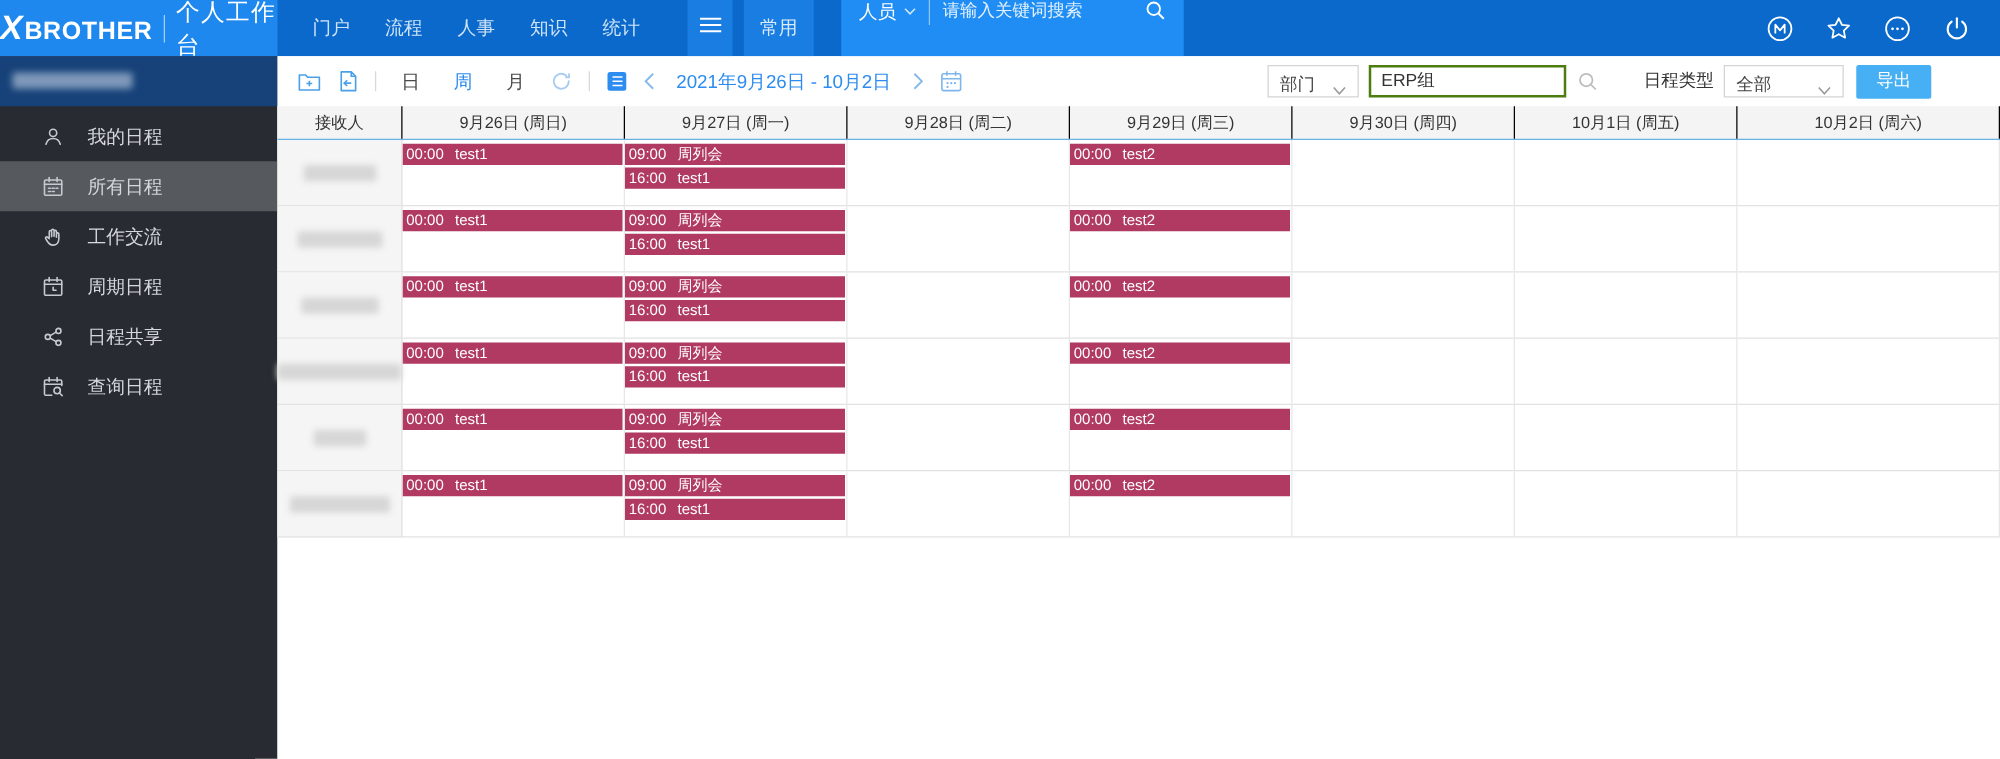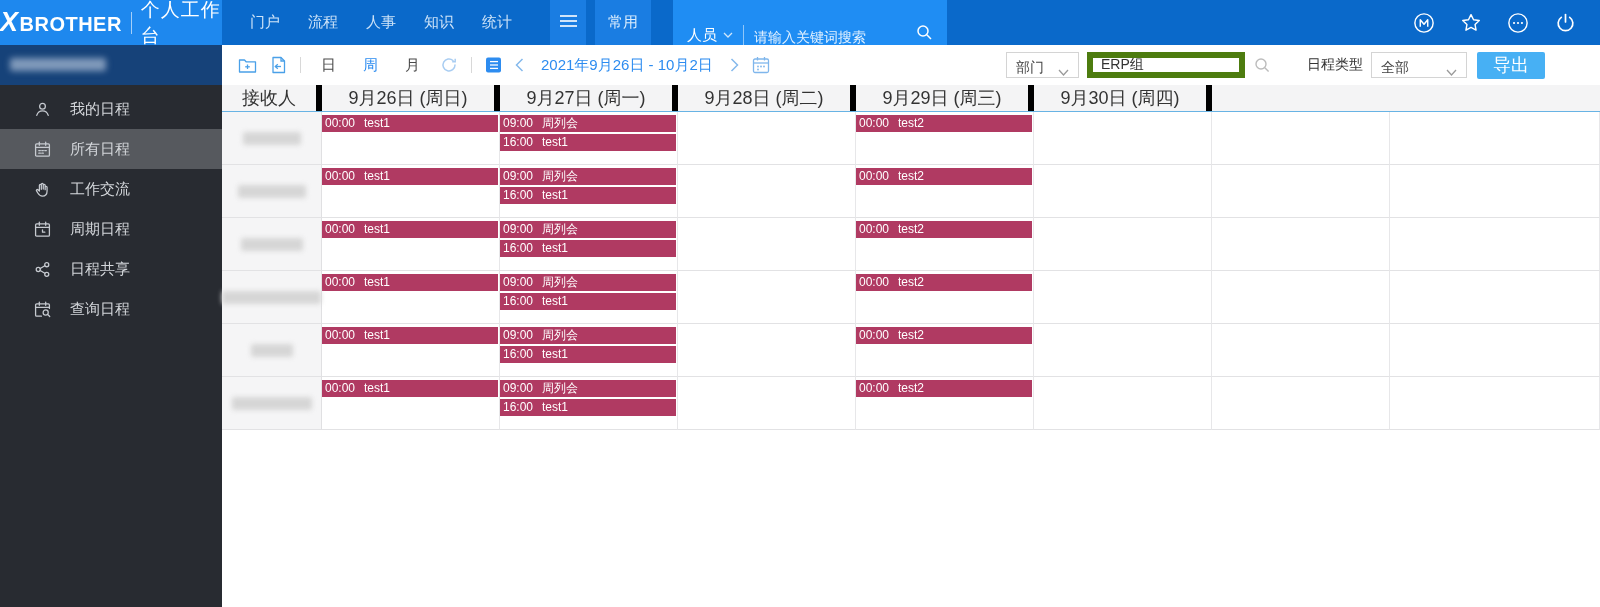--- a/index.html
+++ b/index.html
@@ -15,21 +15,21 @@
   .logo-x { font-size:27px; font-style:italic; margin-right:1px; }
   .logo-div { width:1px; height:22px; background:rgba(255,255,255,.6); }
   .logo-ws { font-size:19px; letter-spacing:1px; }
   .top-nav { display:flex; align-items:center; margin-left:14px; }
   .nav-item { color:#cde3f8; font-size:15px; padding:0 14px; height:45px;
               display:flex; align-items:center; cursor:pointer; }
   .menu-tile { margin-left:24px; width:36px; background:#1a7de2; display:flex;
                align-items:center; justify-content:center; cursor:pointer; }
   .freq-tile { margin-left:9px; padding:0 13px; background:#1a7de2; color:#d9ecfd;
                font-size:15px; display:flex; align-items:center; cursor:pointer; }
-  .search-group { margin-left:22px; background:#1f8df3; display:flex; align-items:flex-end;
+  .search-group { margin-left:22px; background:#1f8df3; display:flex; align-items:flex-start;
                   padding:0 14px; gap:10px; }
   .search-cat { color:#fff; font-size:15px; display:flex; align-items:center; gap:6px; cursor:pointer; }
   .sg-div { width:1px; height:20px; background:rgba(255,255,255,.5); }
   .search-input { background:transparent; border:none; outline:none; color:#fff;
                   width:152px; font-size:14px; }
   .search-input::placeholder { color:#e2f1ff; }
   .tb-spacer { flex:1; }
   .right-icons { display:flex; align-items:center; gap:25px; margin-right:24px; }
   .right-icons .ticon { width:22px; height:22px; display:flex; align-items:center;
                         justify-content:center; cursor:pointer; }
@@ -55,34 +55,34 @@
   .tool-left svg { display:block; }
   .tico { cursor:pointer; display:flex; align-items:center; }
   .tsep { width:1px; height:16px; background:#d8d8d8; }
   .view-btn { font-size:15px; color:#4a4a4a; padding:0 7px; cursor:pointer; }
   .view-btn.active { color:#2d8cf0; }
   .date-range { color:#2d8cf0; font-size:15px; padding:0 4px; }
   .tool-right { margin-left:auto; display:flex; align-items:center; }
   .select-box { height:26px; border:1px solid #d4d4d4; display:flex; align-items:flex-end;
                 padding:0 9px; color:#444; font-size:14px; background:#fff; cursor:pointer; }
   .select-box .sel-chev { margin-left:14px; display:flex; }
-  .kw-input { height:26px; width:158px; border:6px solid #4d7c0f; padding:0 8px;
+  .kw-input { height:26px; width:158px; border:2px solid #4d7c0f; padding:0 8px;
               font-size:14px; color:#333; margin-left:8px; outline:none; }
   .gsearch { margin-left:9px; display:flex; cursor:pointer; }
   .type-label { color:#333; font-size:14px; margin:0 8px 0 36px; }
   .type-select { width:96px; justify-content:space-between; }
   .type-select .sel-chev { margin-left:0; }
   .export-btn { height:27px; padding:0 16px; margin-left:10px; background:#47b0f4;
-                color:#fff; font-size:18px; border:none; border-radius:2px; cursor:pointer; }
+                color:#fff; font-size:14px; border:none; border-radius:2px; cursor:pointer; }
 
   
   .cal-grid-cols { display:grid; grid-template-columns:100px repeat(6,178px) 1fr; }
   .cal-header { height:27px; background:#f4f4f5; border-bottom:1px solid #68b3e4; }
-  .hcell { display:flex; align-items:center; justify-content:center; font-size:18px;
-           color:#333; border-right:6px solid #000000; }
+  .hcell { display:flex; align-items:center; justify-content:center; font-size:13px;
+           color:#333; border-right:1px solid #000000; }
   .crow { height:53px;text-align:right; }
   .name-cell { background:#f5f5f6; border-right:1px solid #e0e0e2; border-bottom:1px solid #e2e2e4;
                display:flex; align-items:center; justify-content:center; }
   .smudge { height:13px; border-radius:2px; background:#d6d6d6; filter:blur(2.5px); }
   .day-cell { border-right:1px solid #e7e7e9; border-bottom:1px solid #e2e2e4;
               padding-top:3px; overflow:hidden; }
   .event { height:17px; background:var(--event-color,#b03a62); color:#fff; font-size:12px;
            line-height:17px; padding-left:3px; margin:0 1px 2px 0; display:flex; gap:9px;
            white-space:nowrap; cursor:pointer; }
 </style>
@@ -333,20 +333,22 @@
     </div>
   </div>
 
   <div class="cal-header cal-grid-cols" id="cal-header">
     <div class="hcell">接收人</div>
   <div class="hcell">9月26日 (周日)</div>
       <div class="hcell">9月27日 (周一)</div>
       <div class="hcell">9月28日 (周二)</div>
       <div class="hcell">9月29日 (周三)</div>
       <div class="hcell">9月30日 (周四)</div>
+      <div class="hcell">10月1日 (周五)</div>
+      <div class="hcell">10月2日 (周六)</div>
     </div>
 
   <div id="cal-body">
       <div class="crow cal-grid-cols">
         <div class="name-cell">
           <div class="smudge" style="width: 58px;"></div>
         </div>
         <div class="day-cell">
           <div class="event">
             <span class="ev-time">00:00</span>

